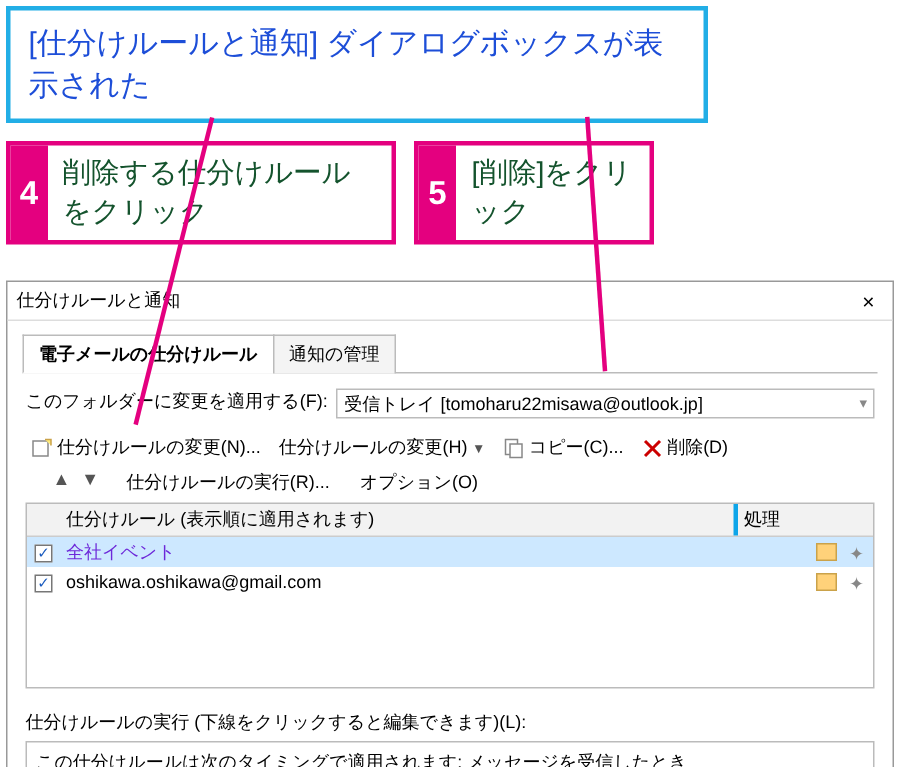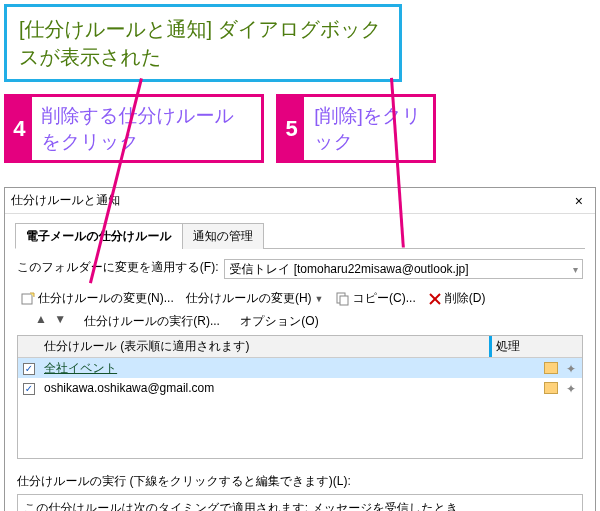--- a/index.html
+++ b/index.html
@@ -1,23 +1,23 @@
 <!DOCTYPE html>
 <html><head>
 <meta charset="utf-8">
 <style>
   * { box-sizing: border-box; margin: 0; padding: 0; }
   body { font-family: "Meiryo UI", "MS PGothic", sans-serif; font-size: 12px; background: #fff; width: 600px; }
   
-  .callout-text { background: #fff; border: 3px solid #22aee6; padding: 8px 12px; font-size: 20px; color: #4d7c0f; line-height: 1.4; margin: 4px; width: 398px; }
+  .callout-text { background: #fff; border: 3px solid #22aee6; padding: 8px 12px; font-size: 20px; color: #1d4ed8; line-height: 1.4; margin: 4px; width: 468px; }
   
   .steps-row { display: flex; gap: 12px; margin: 12px 4px 24px 4px; }
   .step { display: flex; border: 3px solid #e4007f; background: #fff; }
   .step-num { background: #e4007f; color: #fff; font-size: 22px; font-weight: bold; width: 34px; display: flex; align-items: center; justify-content: center; }
-  .step-body { padding: 6px 10px; font-size: 19px; color: #8b5cf6; line-height: 1.35; }
+  .step-body { padding: 6px 10px; font-size: 19px; color: #14532d; line-height: 1.35; }
   
   .dialog { border: 1px solid #999; margin: 0 4px; position: relative; padding-bottom: 6px; }
   .dialog-titlebar { display: flex; justify-content: space-between; align-items: center; border-bottom: 1px solid #ddd; padding: 4px 6px; font-size: 12px; }
   .dialog-close { font-size: 14px; padding: 0 6px; cursor: pointer; }
   
   .tabs { display: flex; border-bottom: 1px solid #bbb; margin: 8px 10px 0 10px; }
   .tab { padding: 4px 10px 3px 10px; border: 1px solid #bbb; border-bottom: none; background: #fff; margin-right: -1px; font-size: 12px; position: relative; top: 1px; cursor: pointer; }
   .tab.active { background: #fff; border-bottom: 1px solid #fff; font-weight: bold; }
   .tab.inactive { background: #f4f4f4; }
   
@@ -34,21 +34,21 @@
   .rule-table { border: 1px solid #bbb; margin: 2px 12px; }
   .rule-header { display:flex; background:#f2f2f2; border-bottom:1px solid #ccc; font-size:12px; }
   .rule-header .col1 { flex: 0 0 22px; }
   .rule-header .col2 { flex: 1; padding: 2px 4px; border-right:3px solid #0ea5e9;}
   .rule-header .col3 { flex: 0 0 90px; padding:2px 4px;}
   .rule-row { display:flex; align-items:center; font-size:12px; height:20px; }
   .rule-row.selected { background:#cde8ff; }
   .rule-row .col1 { flex:0 0 22px; text-align:center; }
   .rule-row .col2 { flex:1; padding:0 4px; display:flex; align-items:center; gap:4px;}
   .rule-row .col3 { flex:0 0 90px; text-align:right; padding-right:6px; display:flex; justify-content:flex-end; gap:4px; align-items:center;}
-  .rule-row .col2 .link { color:#14532d; text-decoration:underline; }
+  .rule-row .col2 .link { color:#6d28d9; }
   .rule-blank { height: 60px; }
   
   .desc-section { margin: 14px 12px 0 12px; font-size:12px; }
   .desc-box { border:1px solid #bbb; padding:4px 6px; margin-top:4px; line-height:1.5; }
   
   
   .line { position:absolute; background:#e4007f; width:3px; transform-origin: top left; z-index:5; pointer-events:none;}
   
   .checkbox { width:12px; height:12px; border:1px solid #777; display:inline-flex; align-items:center; justify-content:center; font-size:10px; color:#1a5bbf; background:#fff;}
   .mini-icon { width:14px; height:12px; display:inline-block; background:#ffd27a; border:1px solid #caa24a; }

